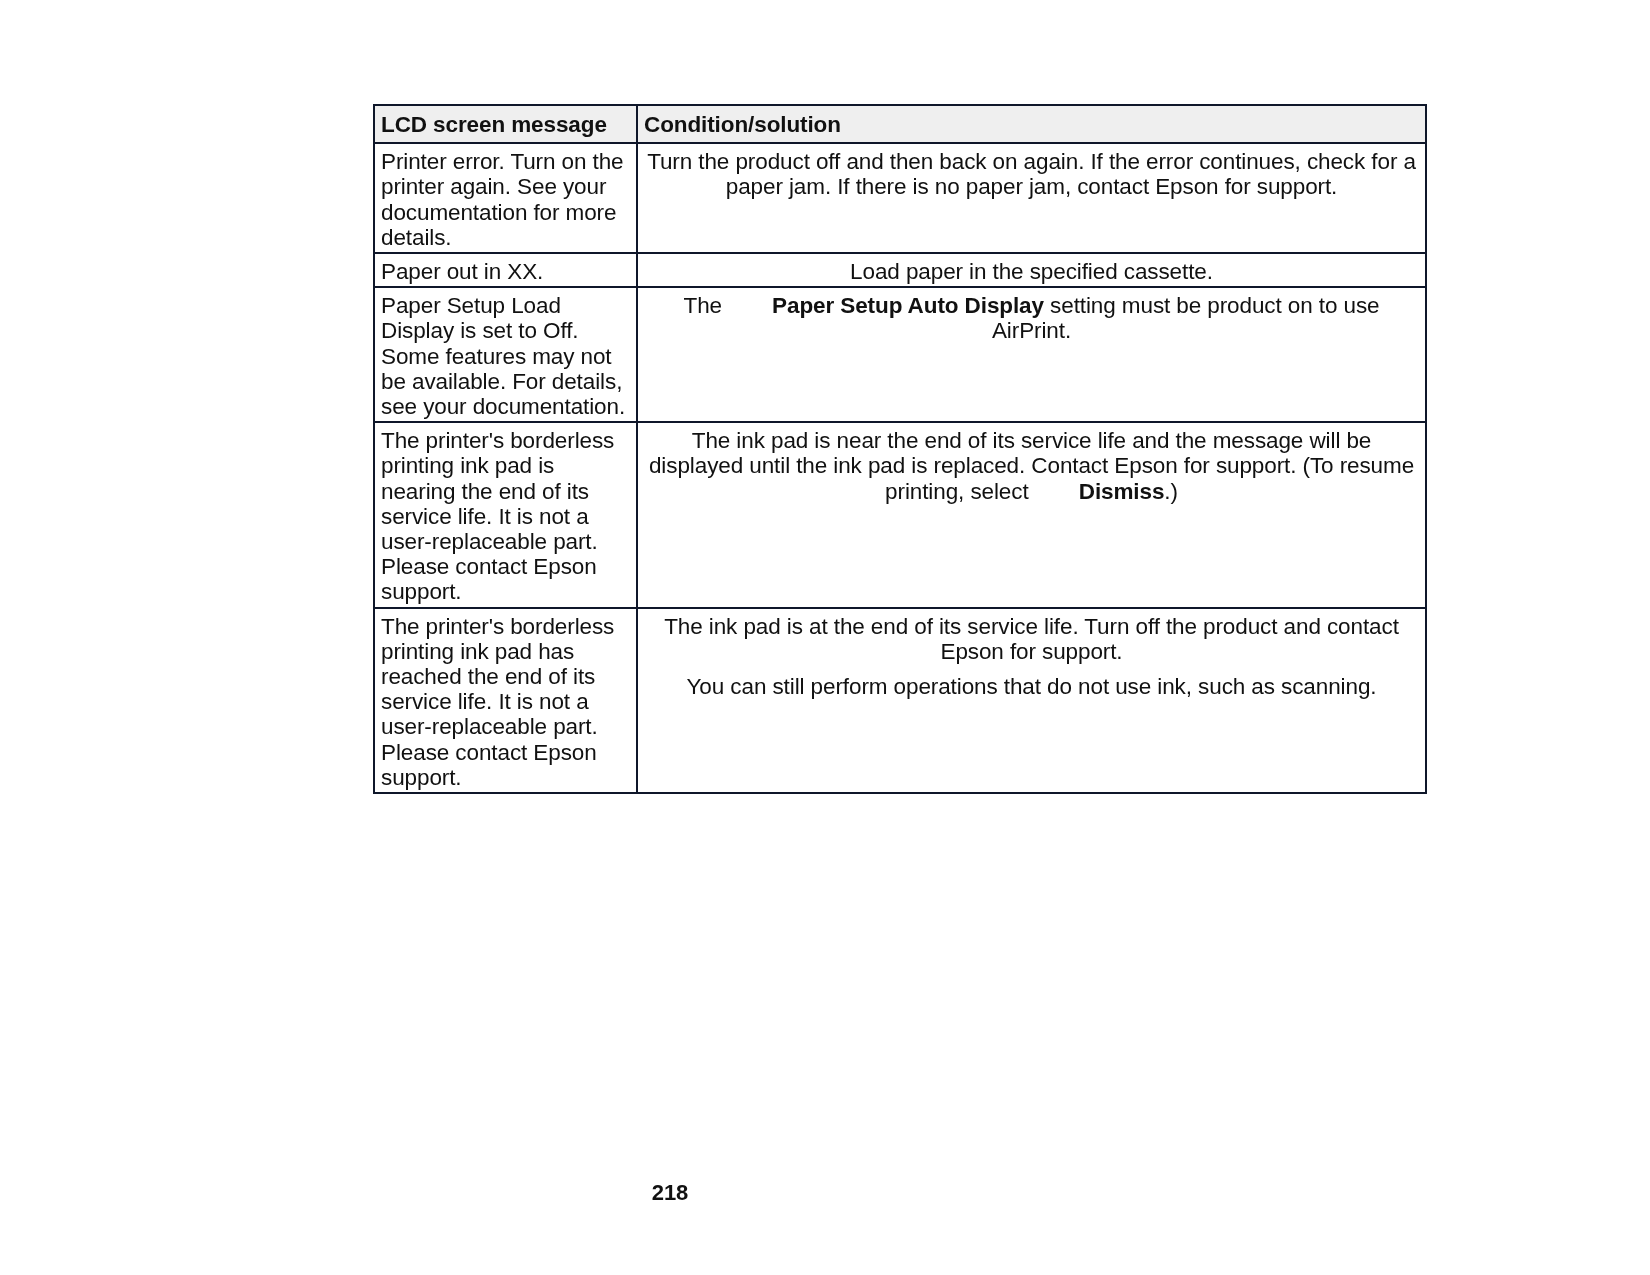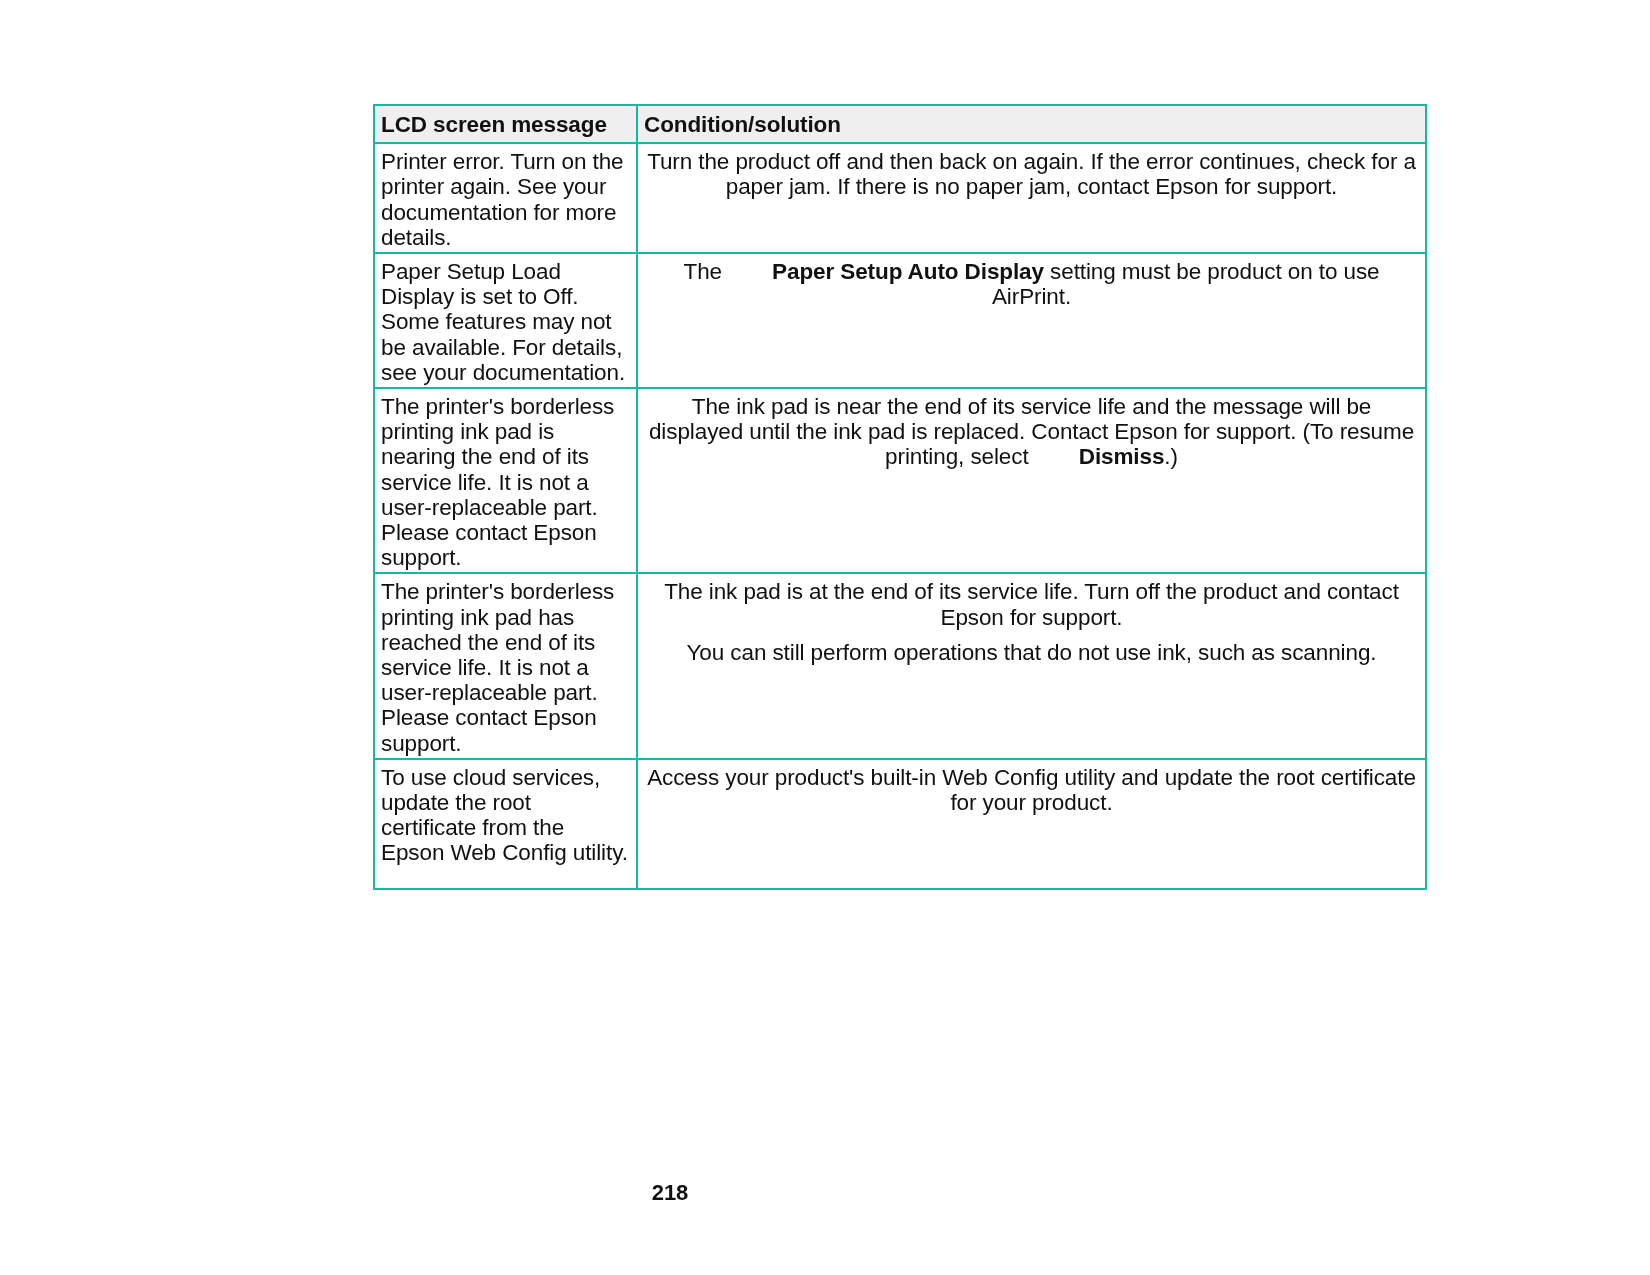--- a/index.html
+++ b/index.html
@@ -20,21 +20,21 @@
       left: 373px;
       top: 104px;
       width: 1052px;
       border-collapse: collapse;
       table-layout: fixed;
       border: 2.5px solid #1a1a1a;
     }
     .doc-table col.c1 { width: 263px; }
     .doc-table col.c2 { width: 789px; }
     .doc-table th, .doc-table td {
-      border: 2px solid #14b8a6;
+      border: 2px solid #0f172a;
       vertical-align: top;
       text-align: left;
       font-size: 22.5px;
       line-height: 25.2px;
       padding: 5px 6px 2px 6px;
       letter-spacing: -0.1px;
     }
     .doc-table th {
       background: #efefef;
       font-weight: bold;
@@ -81,41 +81,41 @@
       <th>Condition/solution</th>
     </tr>
   </thead>
   <tbody>
     <tr class="r1">
       <td>Printer error. Turn on the printer again. See your documentation for more details.</td>
       <td>
           <p><span>Turn the product off and then back on again. If the error continues, check for a paper jam. If there is no paper jam, contact Epson for support.</span></p>
         </td>
     </tr>
+    <tr class="r2">
+      <td>Paper out in XX.</td>
+      <td>
+          <p><span>Load paper in the specified cassette.</span></p>
+        </td>
+    </tr>
     <tr class="r3">
       <td>Paper Setup Load Display is set to Off. Some features may not be available. For details, see your documentation.</td>
       <td>
           <p><span>The </span><b>Paper Setup Auto Display</b><span> setting must be product on to use AirPrint.</span></p>
         </td>
     </tr>
     <tr class="r4">
       <td>The printer's borderless printing ink pad is nearing the end of its service life. It is not a user-replaceable part. Please contact Epson support.</td>
       <td>
           <p><span>The ink pad is near the end of its service life and the message will be displayed until the ink pad is replaced. Contact Epson for support. (To resume printing, select </span><b>Dismiss</b><span>.)</span></p>
         </td>
     </tr>
     <tr class="r5">
       <td>The printer's borderless printing ink pad has reached the end of its service life. It is not a user-replaceable part. Please contact Epson support.</td>
       <td>
           <p><span>The ink pad is at the end of its service life. Turn off the product and contact Epson for support.</span></p>
           <p><span>You can still perform operations that do not use ink, such as scanning.</span></p>
         </td>
     </tr>
-    <tr class="r6">
-      <td>To use cloud services, update the root certificate from the Epson Web Config utility.</td>
-      <td>
-          <p><span>Access your product's built-in Web Config utility and update the root certificate for your product.</span></p>
-        </td>
-    </tr>
   </tbody>
 </table>
 
 <div class="page-number">218</div>
 
 </body></html>

